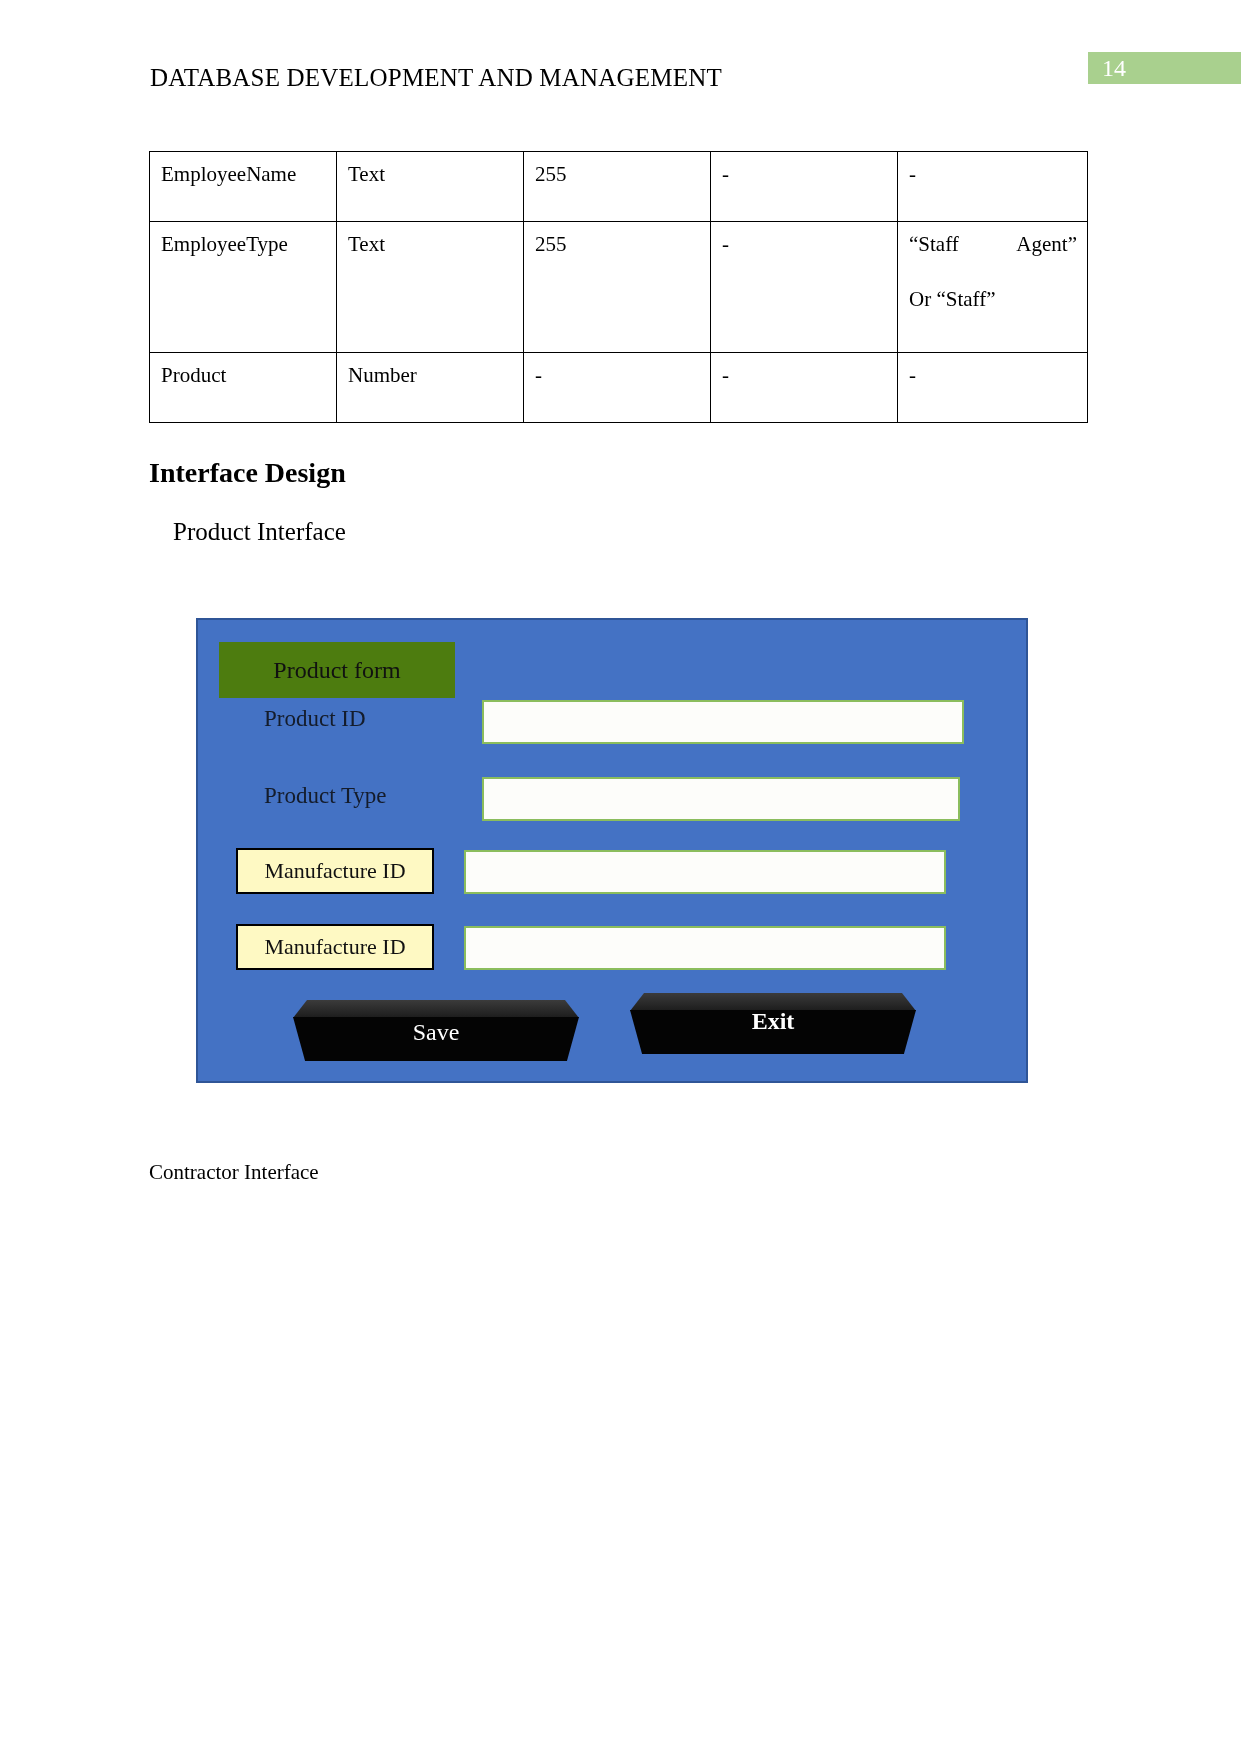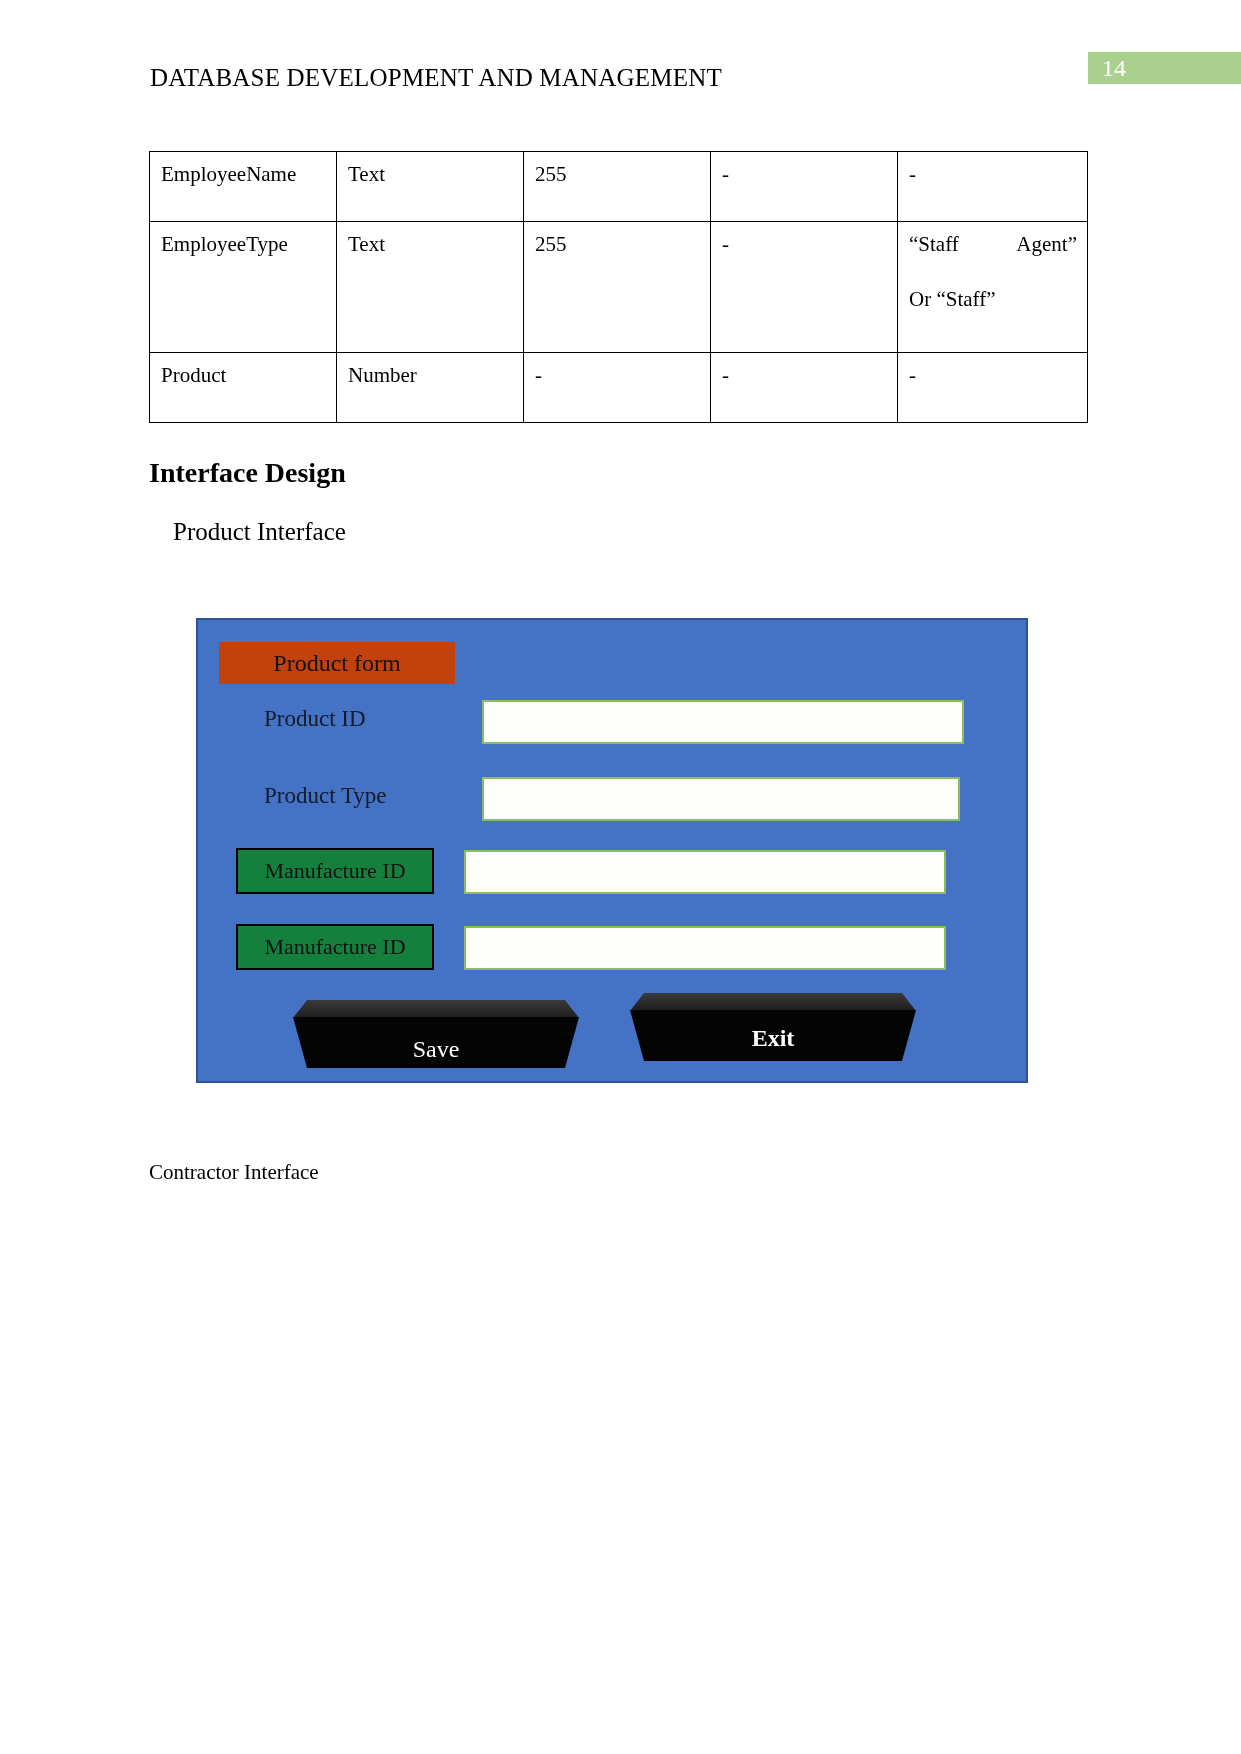--- a/index.html
+++ b/index.html
@@ -120,22 +120,22 @@
     height: 465px;
     background: #4472c4;
     border: 2px solid #2f5597;
     box-sizing: border-box;
   }
   .form-title-box {
     position: absolute;
     left: 21px;
     top: 22px;
     width: 236px;
-    height: 42px;
-    background: #c2410c;
+    height: 56px;
+    background: #4d7c0f;
     display: flex;
     align-items: center;
     justify-content: center;
   }
   .form-title-text {
     font-size: 24px;
     line-height: 30px;
     color: #111111;
   }
 
@@ -159,21 +159,21 @@
     line-height: 30px;
     color: #141c2b;
     white-space: nowrap;
   }
   .field-label-boxed {
     position: absolute;
     left: 6px;
     top: 0;
     width: 198px;
     height: 46px;
-    background: #15803d;
+    background: #fef9c3;
     border: 2px solid #000000;
     box-sizing: border-box;
     display: flex;
     align-items: center;
     justify-content: center;
   }
   .field-label-boxed-text {
     font-size: 22px;
     line-height: 28px;
     color: #111111;
@@ -208,25 +208,24 @@
     width: 286px;
     height: 18px;
     background: linear-gradient(180deg, #3b3b3b 0%, #1c1c1c 100%);
     clip-path: polygon(14px 0, 272px 0, 286px 18px, 0 18px);
   }
   .btn-face {
     position: absolute;
     left: 0;
     top: 17px;
     width: 286px;
-    height: 64px;
+    height: 44px;
     background: #040404;
     clip-path: polygon(0 0, 286px 0, 272px 51px, 14px 51px);
     display: flex;
-    align-items: center;
     justify-content: center;
   }
   .btn-label {
     font-size: 24px;
     line-height: 30px;
     color: #ffffff;
   }
   .btn-exit .btn-label { position: relative; top: -4px; font-weight: bold; }
 </style>
 </head>

